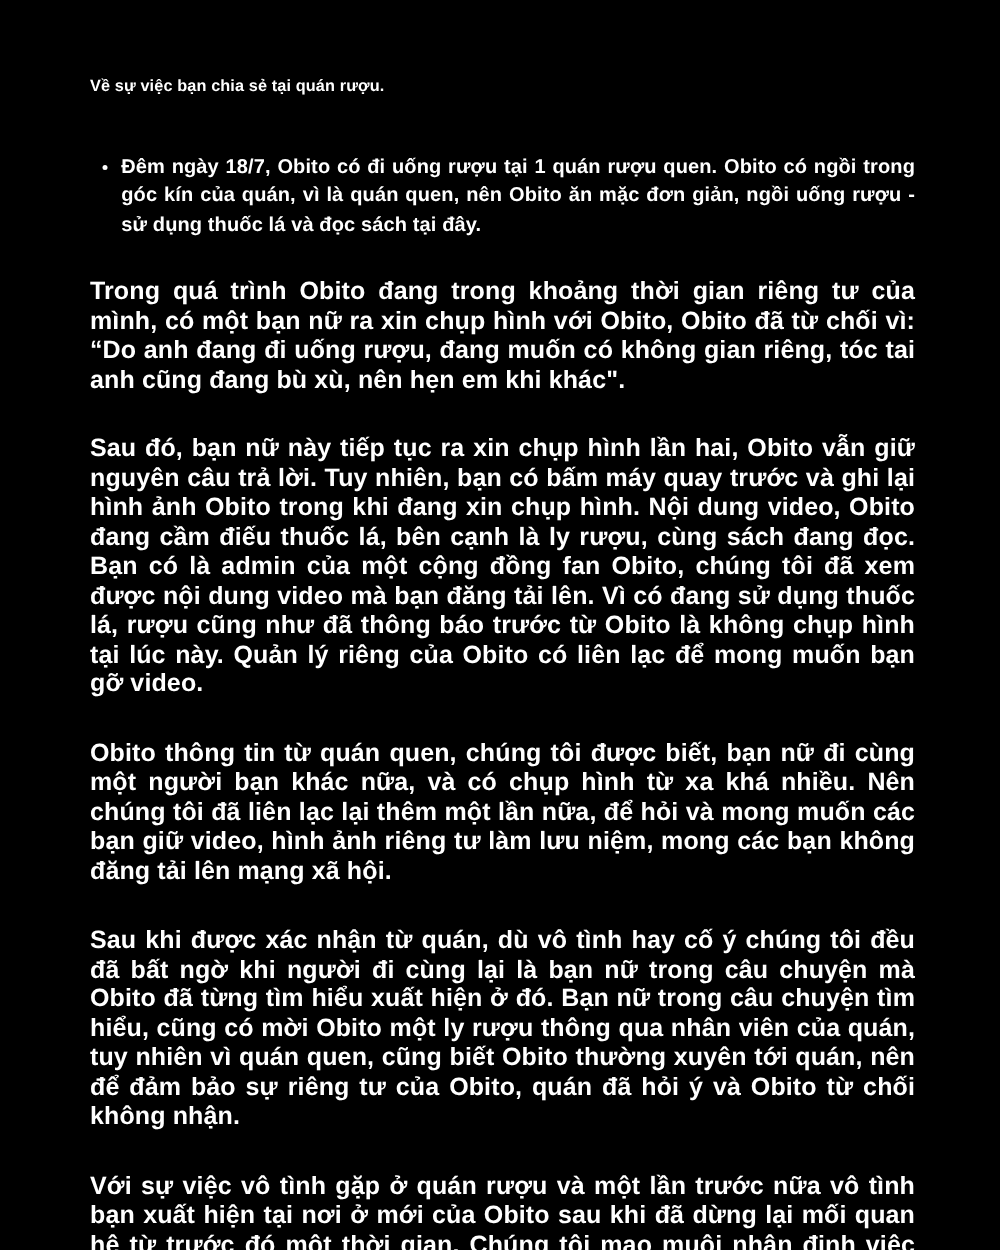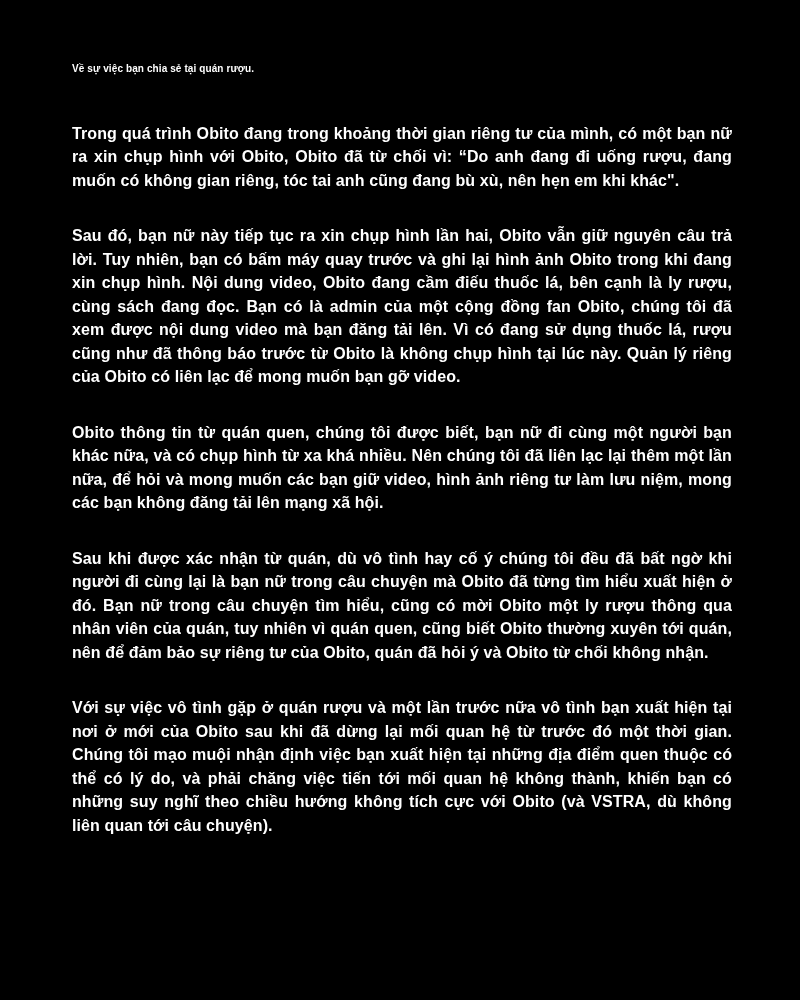--- a/index.html
+++ b/index.html
@@ -17,54 +17,57 @@
     color: #ffffff;
     -webkit-font-smoothing: antialiased;
   }
   .page {
     box-sizing: border-box;
     width: 800px;
     height: 1000px;
     padding: 57px 68px 40px 72px;
   }
   .doc-title {
-    font-size: 10px;
+    font-size: 13px;
     line-height: 23.5px;
     margin: 0 0 41px 0;
     text-align: left;
     letter-spacing: 0.1px;
   }
   ul.event-list {
     margin: 0 0 30px 0;
     padding: 0 0 0 25px;
     list-style: disc outside;
   }
   ul.event-list li {
     font-size: 16px;
     line-height: 23.5px;
     text-align: justify;
     letter-spacing: 0.1px;
   }
   p.para {
-    font-size: 16px;
+    font-size: 20px;
     line-height: 23.5px;
     margin: 0 0 32px 0;
     text-align: justify;
     letter-spacing: 0.1px;
   }
   p.para:last-child {
     margin-bottom: 0;
   }
 </style>
 </head>
 <body>
 
 <div class="page">
   <p class="doc-title">Về sự việc bạn chia sẻ tại quán rượu.</p>
 
+  <ul class="event-list">
+    <li>Đêm ngày 18/7, Obito có đi uống rượu tại 1 quán rượu quen. Obito có ngồi trong góc kín của quán, vì là quán quen, nên Obito ăn mặc đơn giản, ngồi uống rượu - sử dụng thuốc lá và đọc sách tại đây.</li>
+  </ul>
 
   <p class="para">Trong quá trình Obito đang trong khoảng thời gian riêng tư của mình, có một bạn nữ ra xin chụp hình với Obito, Obito đã từ chối vì: “Do anh đang đi uống rượu, đang muốn có không gian riêng, tóc tai anh cũng đang bù xù, nên hẹn em khi khác".</p>
 
   <p class="para">Sau đó, bạn nữ này tiếp tục ra xin chụp hình lần hai, Obito vẫn giữ nguyên câu trả lời. Tuy nhiên, bạn có bấm máy quay trước và ghi lại hình ảnh Obito trong khi đang xin chụp hình. Nội dung video, Obito đang cầm điếu thuốc lá, bên cạnh là ly rượu, cùng sách đang đọc. Bạn có là admin của một cộng đồng fan Obito, chúng tôi đã xem được nội dung video mà bạn đăng tải lên. Vì có đang sử dụng thuốc lá, rượu cũng như đã thông báo trước từ Obito là không chụp hình tại lúc này. Quản lý riêng của Obito có liên lạc để mong muốn bạn gỡ video.</p>
 
   <p class="para">Obito thông tin từ quán quen, chúng tôi được biết, bạn nữ đi cùng một người bạn khác nữa, và có chụp hình từ xa khá nhiều. Nên chúng tôi đã liên lạc lại thêm một lần nữa, để hỏi và mong muốn các bạn giữ video, hình ảnh riêng tư làm lưu niệm, mong các bạn không đăng tải lên mạng xã hội.</p>
 
   <p class="para">Sau khi được xác nhận từ quán, dù vô tình hay cố ý chúng tôi đều đã bất ngờ khi người đi cùng lại là bạn nữ trong câu chuyện mà Obito đã từng tìm hiểu xuất hiện ở đó. Bạn nữ trong câu chuyện tìm hiểu, cũng có mời Obito một ly rượu thông qua nhân viên của quán, tuy nhiên vì quán quen, cũng biết Obito thường xuyên tới quán, nên để đảm bảo sự riêng tư của Obito, quán đã hỏi ý và Obito từ chối không nhận.</p>
 
   <p class="para">Với sự việc vô tình gặp ở quán rượu và một lần trước nữa vô tình bạn xuất hiện tại nơi ở mới của Obito sau khi đã dừng lại mối quan hệ từ trước đó một thời gian. Chúng tôi mạo muội nhận định việc bạn xuất hiện tại những địa điểm quen thuộc có thể có lý do, và phải chăng việc tiến tới mối quan hệ không thành, khiến bạn có những suy nghĩ theo chiều hướng không tích cực với Obito (và VSTRA, dù không liên quan tới câu chuyện).</p>

